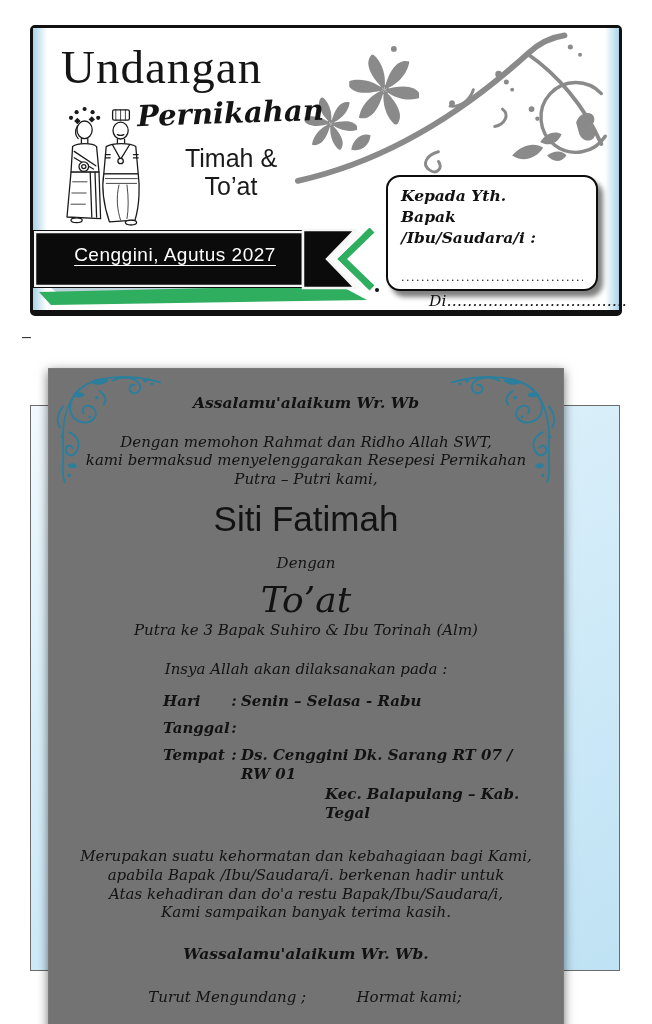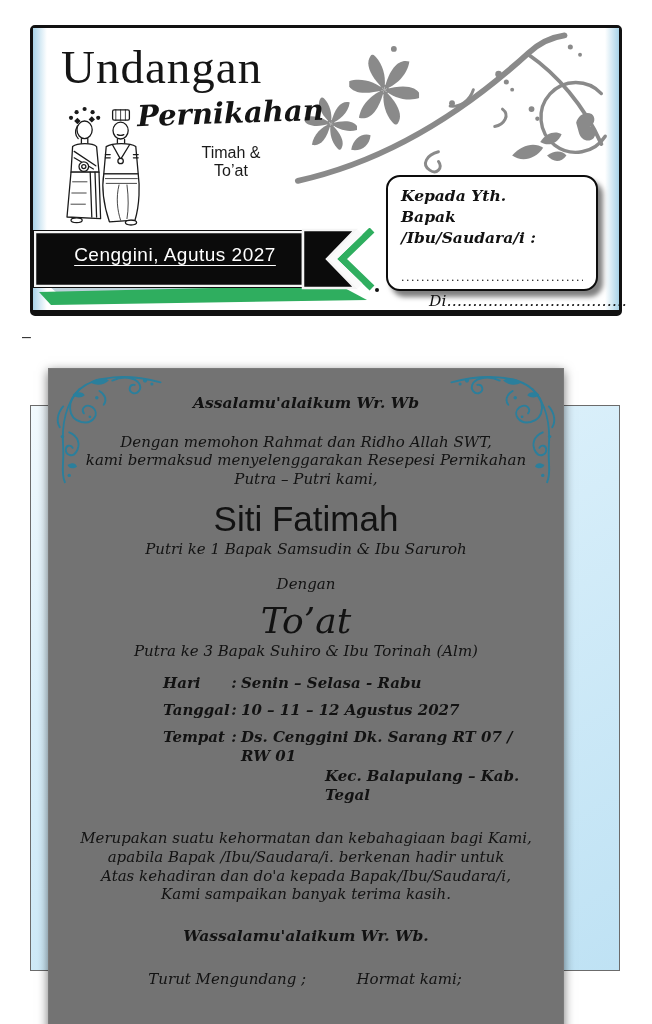--- a/index.html
+++ b/index.html
@@ -11,21 +11,21 @@
   .envelope{left:30px;top:25px;width:586px;height:282px;background:#fff;
     border:3px solid #111;border-bottom-width:6px;border-radius:5px;}
   .edge-strip{position:absolute;top:0;bottom:0;width:14px;}
   .edge-left{left:0;background:linear-gradient(90deg,#a9d3e8,#ffffff);}
   .edge-right{right:0;background:linear-gradient(270deg,#a9d3e8,#ffffff);}
   .env-title{left:28px;top:16px;font-family:"Liberation Serif",serif;font-size:47px;
     color:#151515;letter-spacing:1px;line-height:1;}
   .env-script{left:104px;top:68px;font-family:"DejaVu Serif",serif;font-style:italic;
     font-weight:bold;font-size:29px;color:#141414;transform:rotate(-2deg);}
   .env-names{left:118px;top:116px;width:160px;text-align:center;
-    font-family:"Liberation Sans",sans-serif;font-size:16px;color:#1a1a1a;line-height:1.12;}
+    font-family:"Liberation Sans",sans-serif;font-size:25px;color:#1a1a1a;line-height:1.12;}
   .couple{left:22px;top:66px;}
   .floral{right:6px;top:4px;}
 
   .banner-svg{left:0px;top:200px;}
   .banner-text{left:26px;top:216px;width:232px;text-align:center;color:#fff;
     font-family:"Liberation Sans",sans-serif;font-size:19px;
     text-decoration:underline;text-underline-offset:4px;letter-spacing:.5px;}
 
   .kepada-box{left:353px;top:147px;width:212px;height:116px;background:#fff;
     border:2.5px solid #0c0c0c;border-radius:14px;
@@ -241,51 +241,50 @@
     <div class="card-content">
       <div class="salam">Assalamu'alaikum Wr. Wb</div>
 
       <div class="intro">
         <div>Dengan memohon Rahmat dan Ridho Allah SWT,</div>
         <div>kami bermaksud menyelenggarakan Resepesi Pernikahan</div>
         <div>Putra – Putri  kami,</div>
       </div>
 
       <div class="bride-name">Siti Fatimah</div>
-      <div class="person-desc">Putri ke 1 Bapak Samsudin &amp; Ibu Saruroh</div>
 
       <div class="dengan">Dengan</div>
 
       <div class="groom-name">To’at</div>
       <div class="person-desc">Putra ke 3 Bapak Suhiro &amp; Ibu Torinah (Alm)</div>
 
+      <div class="schedule-intro">Insya Allah akan dilaksanakan pada :</div>
 
       <div class="schedule">
         <div class="sched-row">
           <span class="sched-label">Hari</span>
           <span class="sched-colon">:</span>
           <span class="sched-value">Senin – Selasa - Rabu</span>
         </div>
         <div class="sched-row">
           <span class="sched-label">Tanggal</span>
           <span class="sched-colon">:</span>
-          <span class="sched-value">10 – 11 – 12 Agustus 2027</span>
         </div>
         <div class="sched-row">
           <span class="sched-label">Tempat</span>
           <span class="sched-colon">:</span>
           <span class="sched-value">Ds. Cenggini Dk. Sarang RT 07 / RW 01</span>
         </div>
         <div class="sched-value2">Kec. Balapulang – Kab. Tegal</div>
       </div>
 
       <div class="closing">
         <div>Merupakan suatu kehormatan dan kebahagiaan  bagi Kami,</div>
         <div>apabila Bapak /Ibu/Saudara/i. berkenan hadir untuk</div>
-        <div>Atas kehadiran dan do'a kepada Bapak/Ibu/Saudara/i,</div>
+        <div>Atas kehadiran dan do'a restu Bapak/Ibu/Saudara/i,</div>
         <div>Kami sampaikan banyak terima kasih.</div>
       </div>
 
       <div class="salam-close">Wassalamu'alaikum Wr. Wb.</div>
 
       <div class="signoff">
         <div class="signoff-col left">
           <div class="signoff-title">Turut Mengundang ;</div>
 
         </div>

